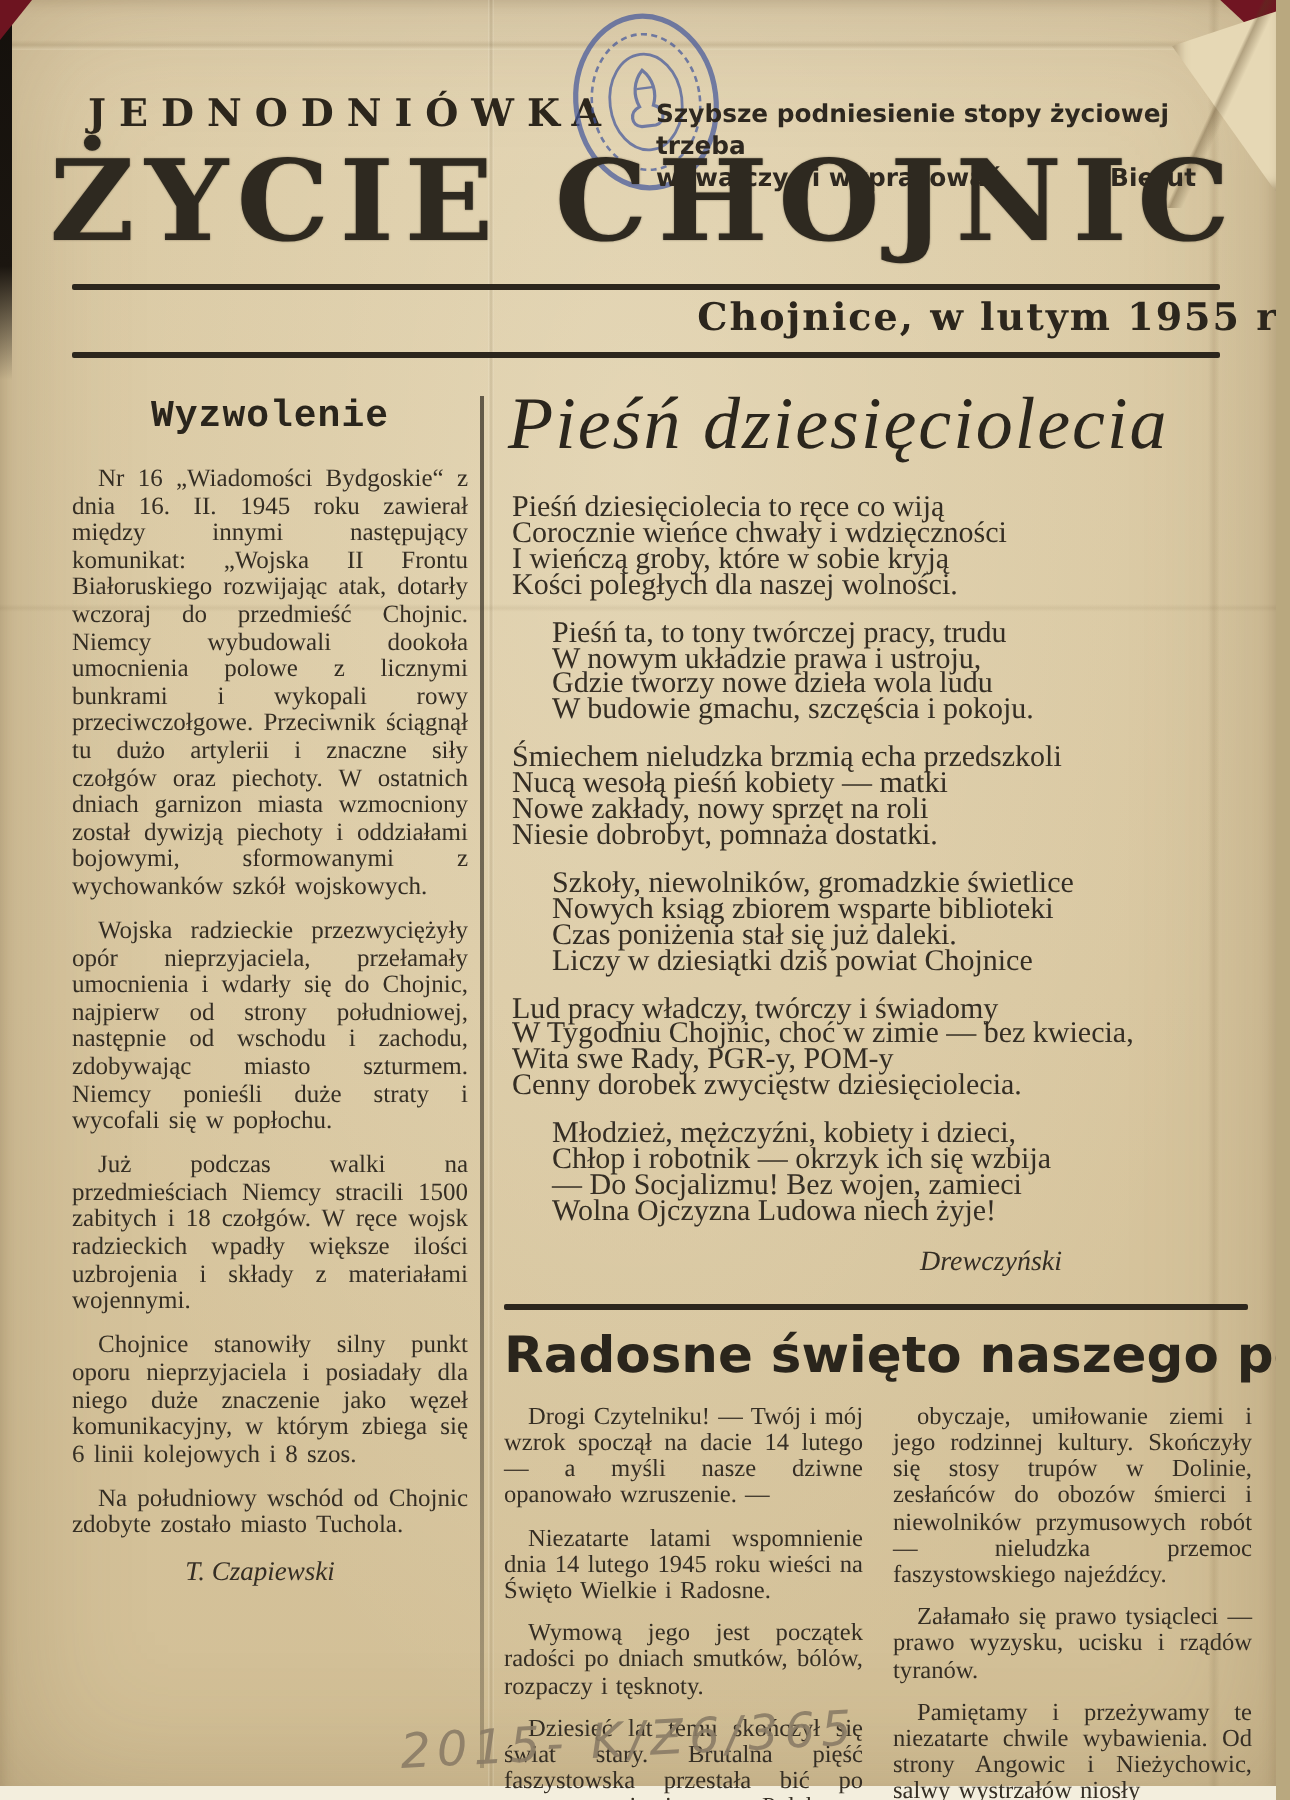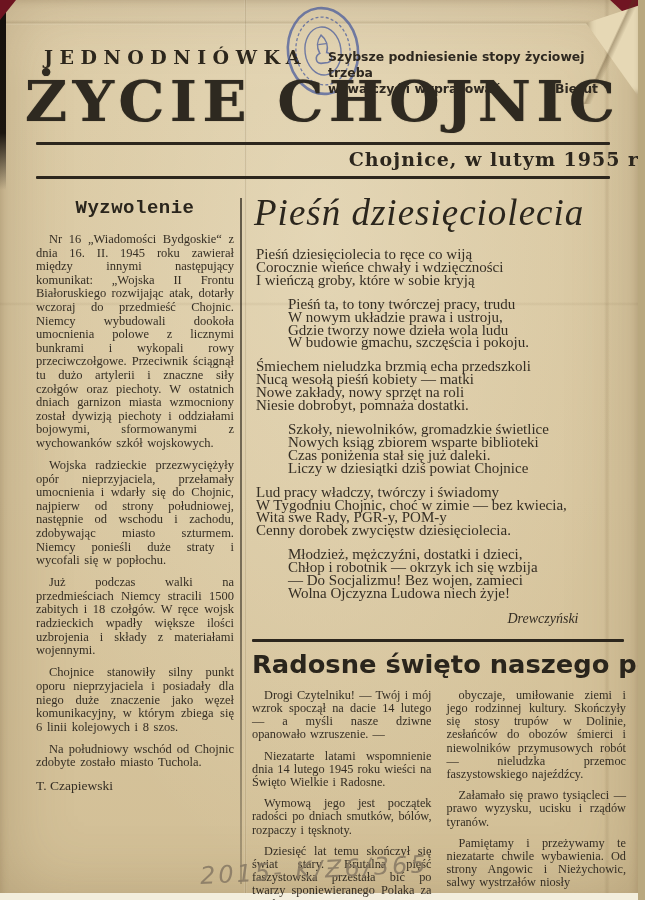--- a/index.html
+++ b/index.html
@@ -53,29 +53,29 @@
     font-family:"DejaVu Serif",serif;font-weight:bold;font-size:19px;
     letter-spacing:1px;color:#2c261d;}
   
   .divider-v{position:absolute;left:240px;top:198px;width:2px;height:686px;
     background:linear-gradient(180deg,rgba(44,38,28,.7) 0%,rgba(44,38,28,.55) 60%,rgba(44,38,28,.25) 100%);}
   .col-left{position:absolute;left:36px;top:197px;width:198px;}
   .article-title{font-family:Liberation Mono, monospace;font-weight:bold;
     font-size:19px;margin:0 0 14px 0;color:#2a251c;letter-spacing:.5px;text-align:center;}
   .col-left p{font-size:12.5px;line-height:13.6px;text-align:justify;
     text-indent:13px;margin:0 0 8.5px 0;word-spacing:1.5px;color:#352e24;}
-  .sig-left{text-align:left;font-size:13.5px;
+  .sig-left{text-align:center;font-style:italic;font-size:13.5px;
     padding-right:10px;margin-top:7px;color:#352e24;}
   .col-right{position:absolute;left:252px;top:191px;width:374px;}
   .poem-title{font-family:Liberation Serif, serif;font-style:italic;
     font-size:37px;font-weight:normal;margin:0 0 14px 2px;letter-spacing:1px;color:#2b261d;}
   .stanza{margin:0 0 11px 4px;}
-  .stanza.indent{margin-left:36px;}
+  .stanza.indent{margin-left:24px;}
   .pline{font-size:15px;line-height:12.9px;white-space:nowrap;color:#352e24;}
-  .poem-sig{font-style:italic;font-size:14px;margin:4px 0 0 208px;color:#352e24;text-align:center;}
+  .poem-sig{font-style:italic;font-size:14px;margin:4px 0 0 208px;color:#352e24;}
   .rule-3{width:372px;height:3px;background:#2c261d;margin:12px 0 8px 0;border-radius:1px;}
   .bottom-title{font-family:"DejaVu Sans",sans-serif;font-weight:bold;
     font-size:25px;margin:0 0 10px 0;color:#2a251c;white-space:nowrap;
     transform:scaleX(1.03);transform-origin:left;}
   .bottom-cols{display:flex;gap:15px;}
   .bcol{width:180px;}
   .bcol p{font-size:12.3px;line-height:13.2px;text-align:justify;
     text-indent:12px;margin:0 0 8px 0;word-spacing:1px;color:#352e24;}
   .handwriting{position:absolute;left:200px;top:856px;
     font-family:"DejaVu Sans",sans-serif;font-style:italic;font-size:24px;
@@ -135,20 +135,21 @@
     <div class="sig-left">T. Czapiewski</div>
   </div>
 
   <div class="col-right">
     <h1 class="poem-title">Pieśń dziesięciolecia</h1>
 
     <div class="stanza">
       <div class="pline">Pieśń dziesięciolecia to ręce co wiją</div>
       <div class="pline">Corocznie wieńce chwały i wdzięczności</div>
       <div class="pline">I wieńczą groby, które w sobie kryją</div>
+      <div class="pline">Kości poległych dla naszej wolności.</div>
     </div>
     <div class="stanza indent">
       <div class="pline">Pieśń ta, to tony twórczej pracy, trudu</div>
       <div class="pline">W nowym układzie prawa i ustroju,</div>
       <div class="pline">Gdzie tworzy nowe dzieła wola ludu</div>
       <div class="pline">W budowie gmachu, szczęścia i pokoju.</div>
     </div>
     <div class="stanza">
       <div class="pline">Śmiechem nieludzka brzmią echa przedszkoli</div>
       <div class="pline">Nucą wesołą pieśń kobiety — matki</div>
@@ -161,21 +162,21 @@
       <div class="pline">Czas poniżenia stał się już daleki.</div>
       <div class="pline">Liczy w dziesiątki dziś powiat Chojnice</div>
     </div>
     <div class="stanza">
       <div class="pline">Lud pracy władczy, twórczy i świadomy</div>
       <div class="pline">W Tygodniu Chojnic, choć w zimie — bez kwiecia,</div>
       <div class="pline">Wita swe Rady, PGR-y, POM-y</div>
       <div class="pline">Cenny dorobek zwycięstw dziesięciolecia.</div>
     </div>
     <div class="stanza indent">
-      <div class="pline">Młodzież, mężczyźni, dostatki i dzieci,</div>
+      <div class="pline">Młodzież, mężczyźni, kobiety i dzieci,</div>
       <div class="pline">Chłop i robotnik — okrzyk ich się wzbija</div>
       <div class="pline">— Do Socjalizmu! Bez wojen, zamieci</div>
       <div class="pline">Wolna Ojczyzna Ludowa niech żyje!</div>
     </div>
 
     <div class="poem-sig">Drewczyński</div>
 
     <div class="rule-3"></div>
 
     <h2 class="bottom-title">Radosne święto naszego powiatu</h2>

